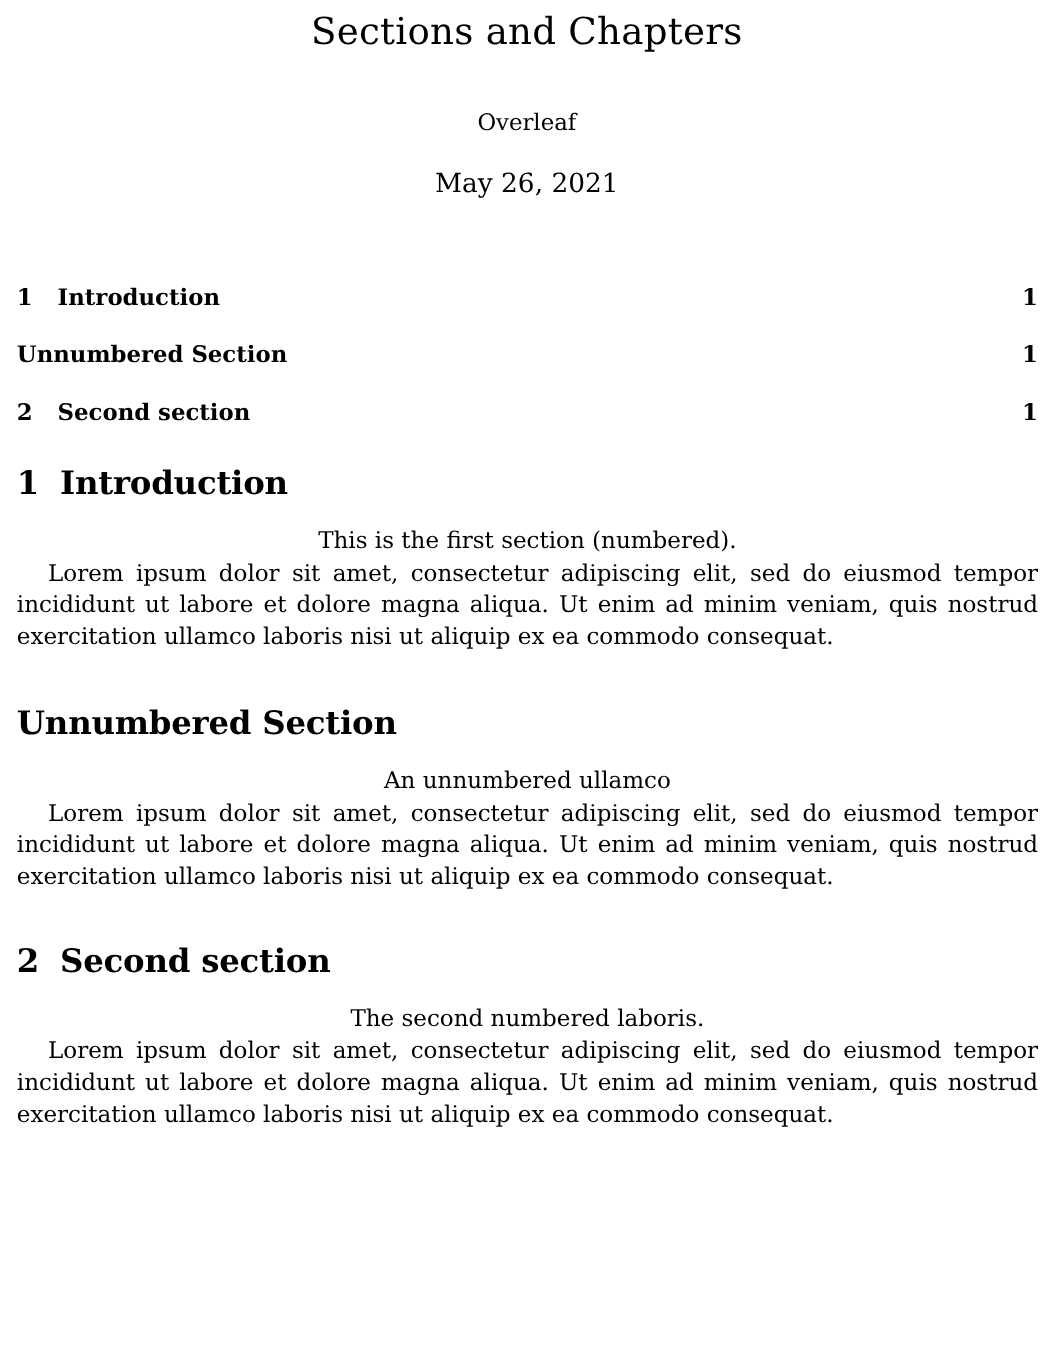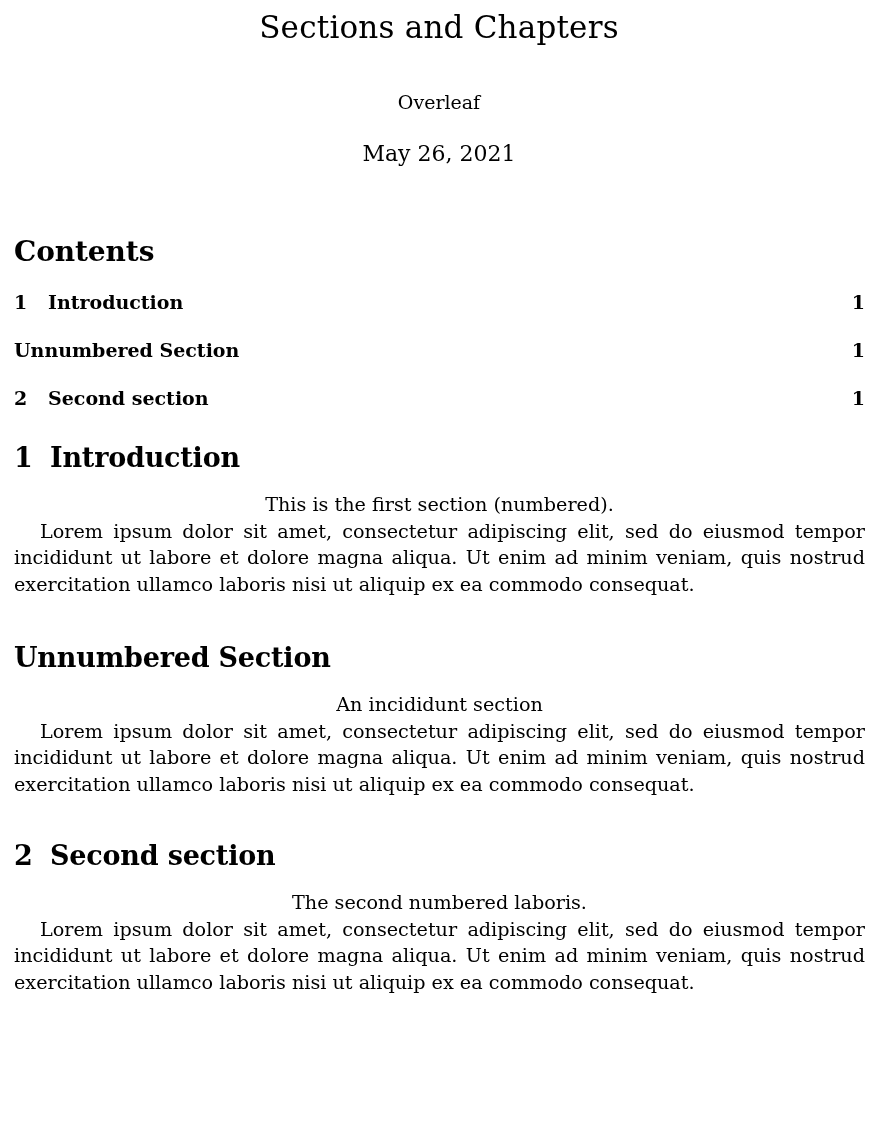--- a/index.html
+++ b/index.html
@@ -142,21 +142,20 @@
 <div class="page">
 
   <div class="titleblock">
     <h1 class="doc-title">Sections and Chapters</h1>
     <p class="doc-author">Overleaf</p>
     <p class="doc-date">May 26, 2021</p>
   </div>
 
   <div class="content">
 
-    <h2 class="contents-heading">Contents</h2>
 
     <ul class="toc">
       <li class="toc-entry">
         <span class="toc-num">1</span>
         <span class="toc-label">Introduction</span>
         <span class="toc-fill"></span>
         <span class="toc-page">1</span>
       </li>
       <li class="toc-entry">
 
@@ -179,21 +178,21 @@
       </h2>
       <p class="para lead">This is the first section (numbered).</p>
       <p class="para indent">Lorem ipsum dolor sit amet, consectetur adipiscing elit, sed do eiusmod tempor incididunt ut labore et dolore magna aliqua. Ut enim ad minim veniam, quis nostrud exercitation ullamco laboris nisi ut aliquip ex ea commodo consequat.</p>
     </div>
 
     <div class="section section-gap-2">
       <h2 class="section-heading">
 
         <span class="section-title">Unnumbered Section</span>
       </h2>
-      <p class="para lead">An incididunt section</p>
+      <p class="para lead">An unnumbered ullamco</p>
       <p class="para indent">Lorem ipsum dolor sit amet, consectetur adipiscing elit, sed do eiusmod tempor incididunt ut labore et dolore magna aliqua. Ut enim ad minim veniam, quis nostrud exercitation ullamco laboris nisi ut aliquip ex ea commodo consequat.</p>
     </div>
 
     <div class="section section-gap-3">
       <h2 class="section-heading">
         <span class="section-number">2</span>
         <span class="section-title">Second section</span>
       </h2>
       <p class="para lead">The second numbered laboris.</p>
       <p class="para indent">Lorem ipsum dolor sit amet, consectetur adipiscing elit, sed do eiusmod tempor incididunt ut labore et dolore magna aliqua. Ut enim ad minim veniam, quis nostrud exercitation ullamco laboris nisi ut aliquip ex ea commodo consequat.</p>

